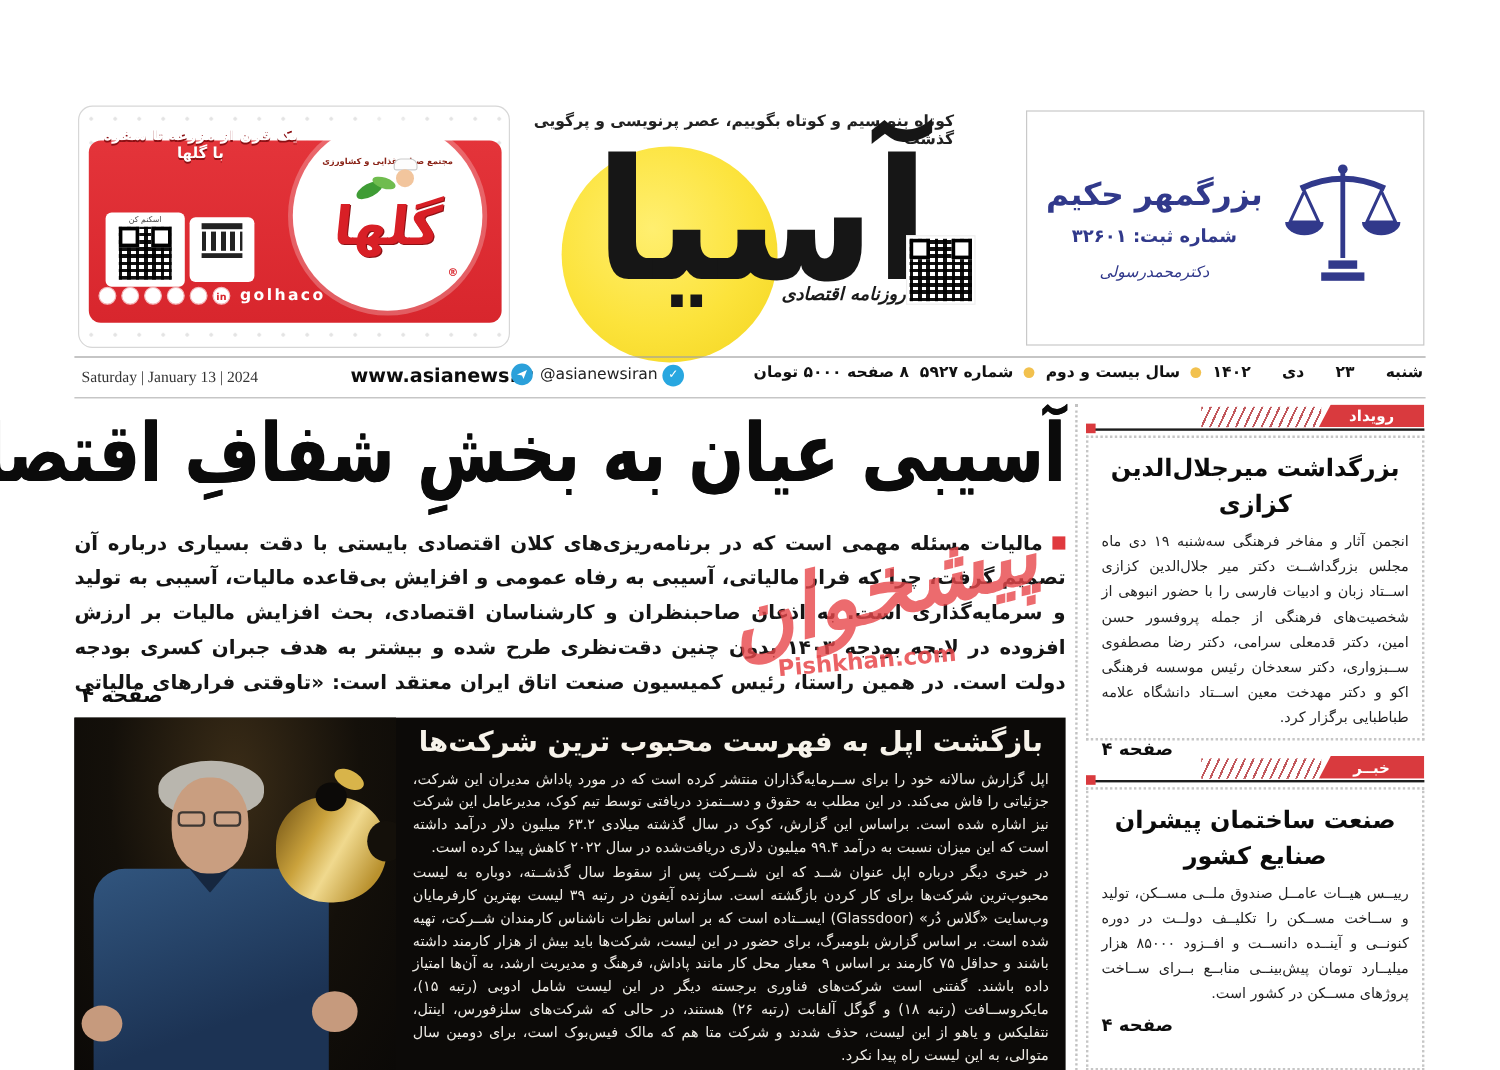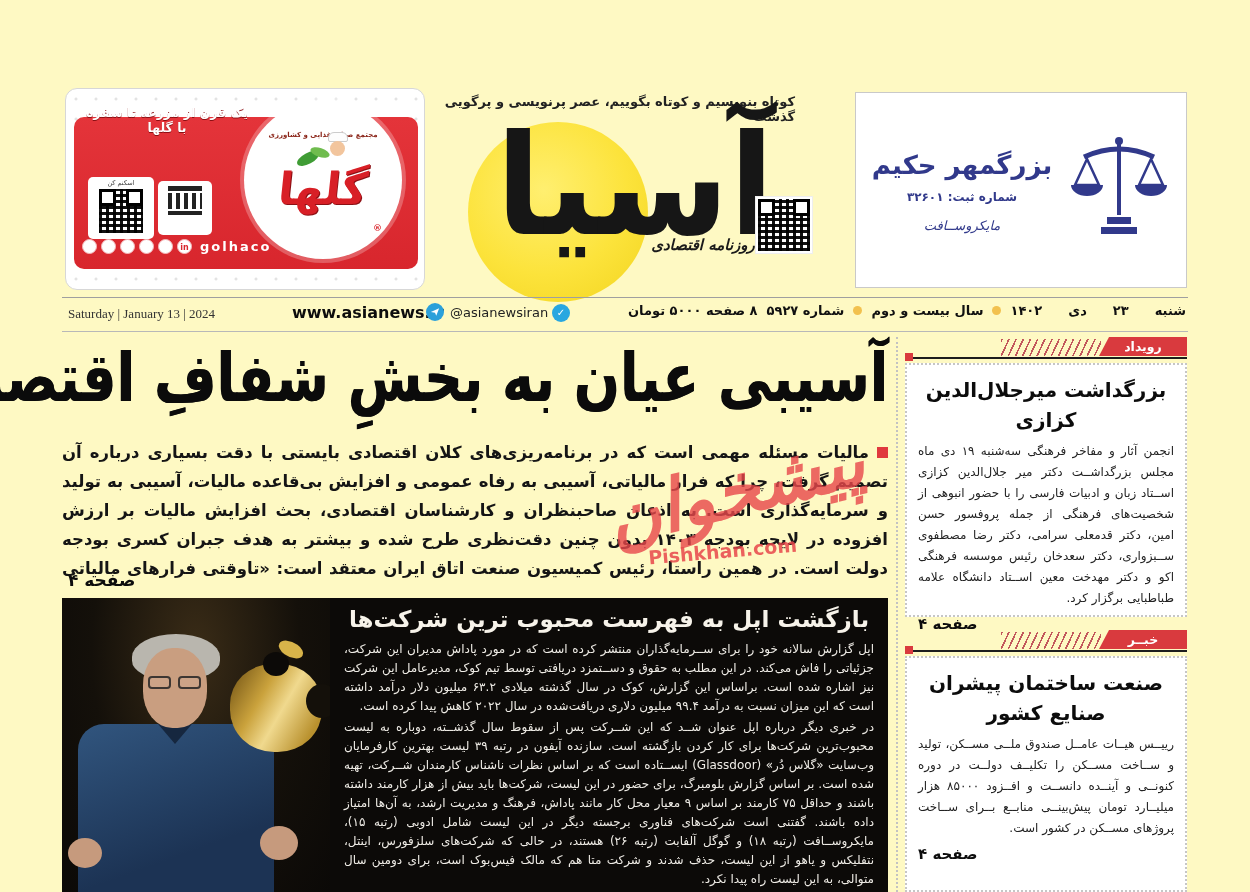--- a/index.html
+++ b/index.html
@@ -1,19 +1,19 @@
 <!DOCTYPE html>
 <html><head>
 <meta charset="utf-8">
 <style>
   * { box-sizing: border-box; }
   body { margin:0; background:#e9e9e9; }
   .page {
     position:relative; width:1250px; height:892px; margin:0 auto;
-    background:#fef9c3; overflow:hidden;
+    background:#ffffff; overflow:hidden;
     font-family:"DejaVu Sans", sans-serif; color:#111;
   }
   .abs { position:absolute; }
 
   
   .golha-ad {
     left:65px; top:88px; width:360px; height:202px;
     background:#fff; border:1px solid #d7d7d7; border-radius:12px;
     background-image: radial-gradient(#e3e3e3 1.2px, transparent 1.8px);
     background-size:20px 20px;
@@ -94,21 +94,21 @@
 
   .legal-ad {
     left:855px; top:92px; width:332px; height:196px;
     background:#fff; border:1px solid #c9c9c9; direction:rtl;
     display:flex; align-items:center; padding:10px 8px;
   }
   .legal-scales { width:118px; flex:0 0 auto; text-align:center; }
   .legal-text { flex:1; text-align:center; color:#31398b; }
   .legal-line1 { font-size:24px; font-weight:bold; }
   .legal-line2 { font-size:26px; font-weight:bold; margin-top:2px; }
-  .legal-reg   { font-size:12px; font-weight:bold; margin-top:10px; }
+  .legal-reg   { font-size:15px; font-weight:bold; margin-top:10px; }
   .legal-sign  { font-size:13px; margin-top:14px; font-style:italic; }
 
   
   .rule { background:#9f9f9f; height:1px; }
   .datebar-en { left:68px; top:306px; font-family:"Liberation Serif", serif; font-size:13px; color:#333; }
   .site { left:292px; top:303px; font-size:16px; font-weight:bold; color:#0d0d0d; }
   .round-icon {
     width:18px; height:18px; border-radius:50%; color:#fff; text-align:center;
     font-size:10px; line-height:18px;
   }
@@ -262,21 +262,21 @@
           <path d="M82 26 L70 52 L94 52 Z" fill="none" stroke-width="2.5"></path>
           <path d="M66 52 A16 11 0 0 0 98 52 Z" stroke="none"></path>
           <rect x="38" y="84" width="24" height="7" stroke="none"></rect>
           <rect x="32" y="94" width="36" height="7" stroke="none"></rect>
         </g>
       </svg>
     </div>
     <div class="legal-text">
       <div class="legal-line2">بزرگمهر حکیم</div>
       <div class="legal-reg">شماره ثبت: ۳۲۶۰۱</div>
-      <div class="legal-sign">مایکروســافت</div>
+      <div class="legal-sign">دکترمحمدرسولی</div>
     </div>
   </div>
 
   <div class="abs rule" style="left:62px; top:297px; width:1126px;"></div>
   <div class="abs rule" style="left:62px; top:331px; width:1126px; background:#b8b8b8;"></div>
 
   <div class="abs datebar-en">Saturday | January 13 | 2024</div>
   <div class="abs site">www.asianews.ir</div>
   <div class="abs round-icon tg">
     <svg viewBox="0 0 24 24">

